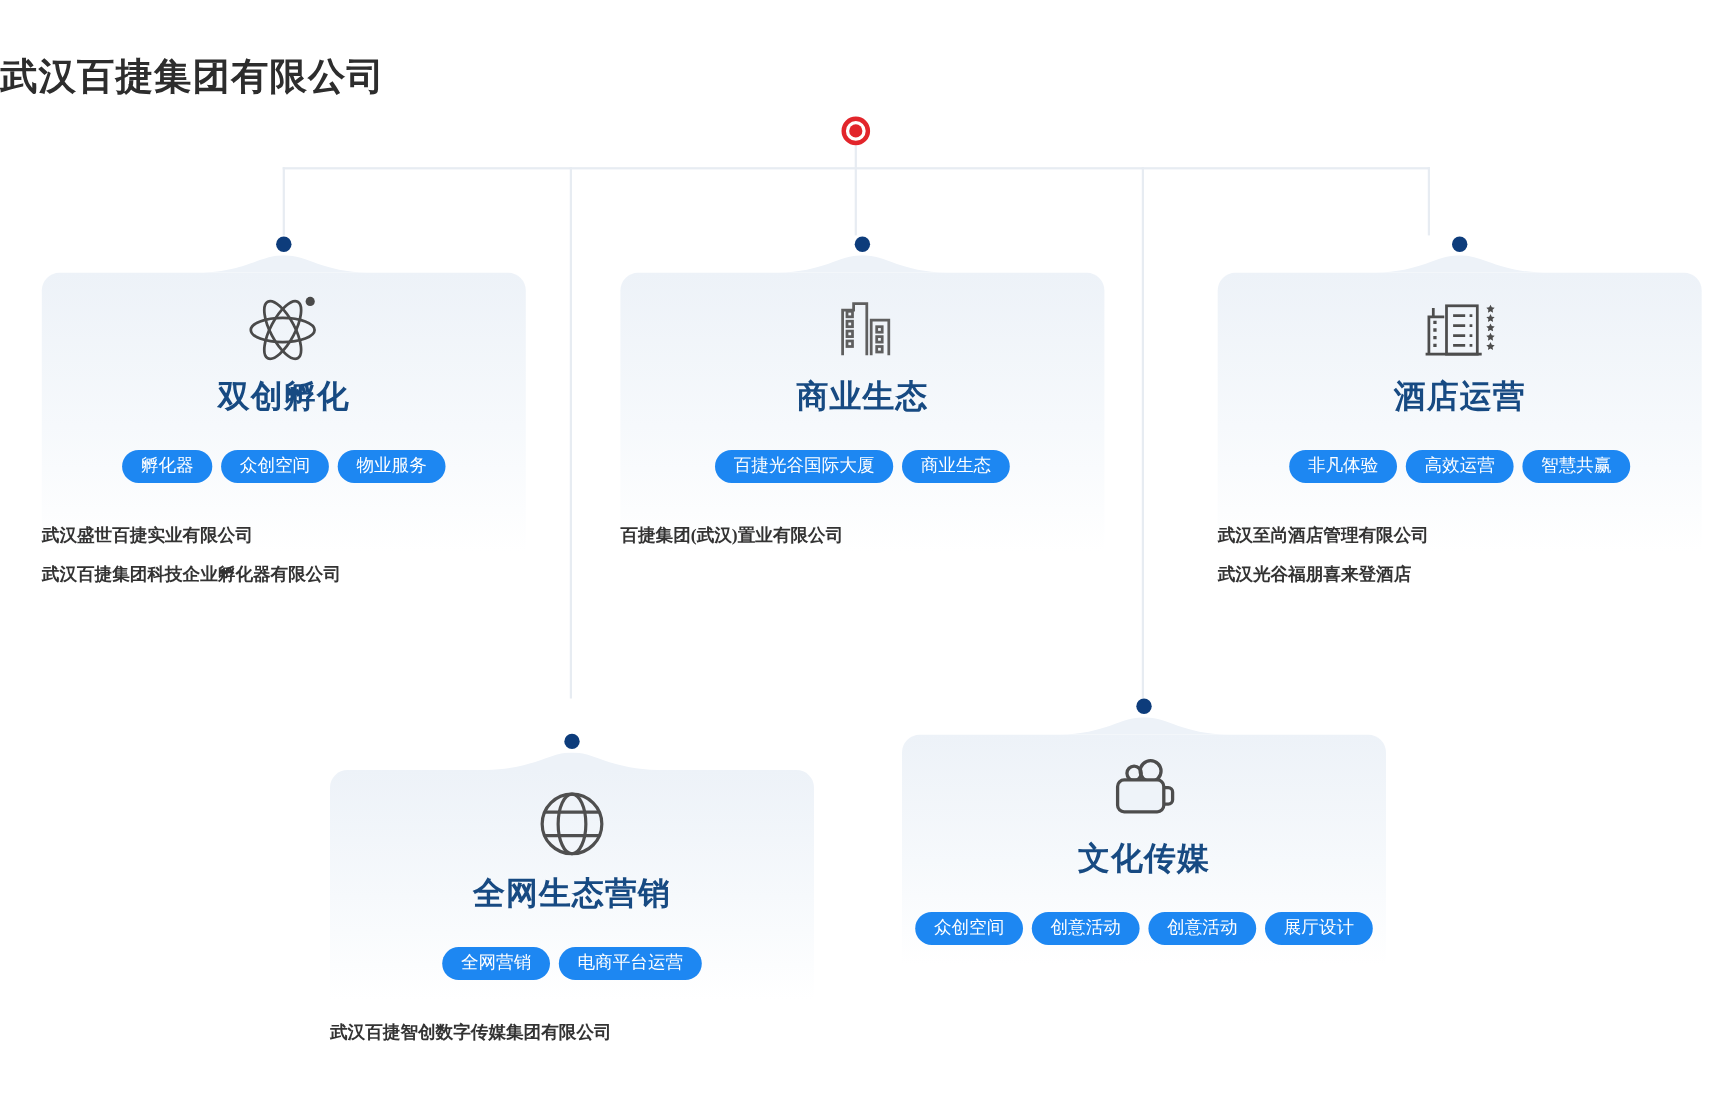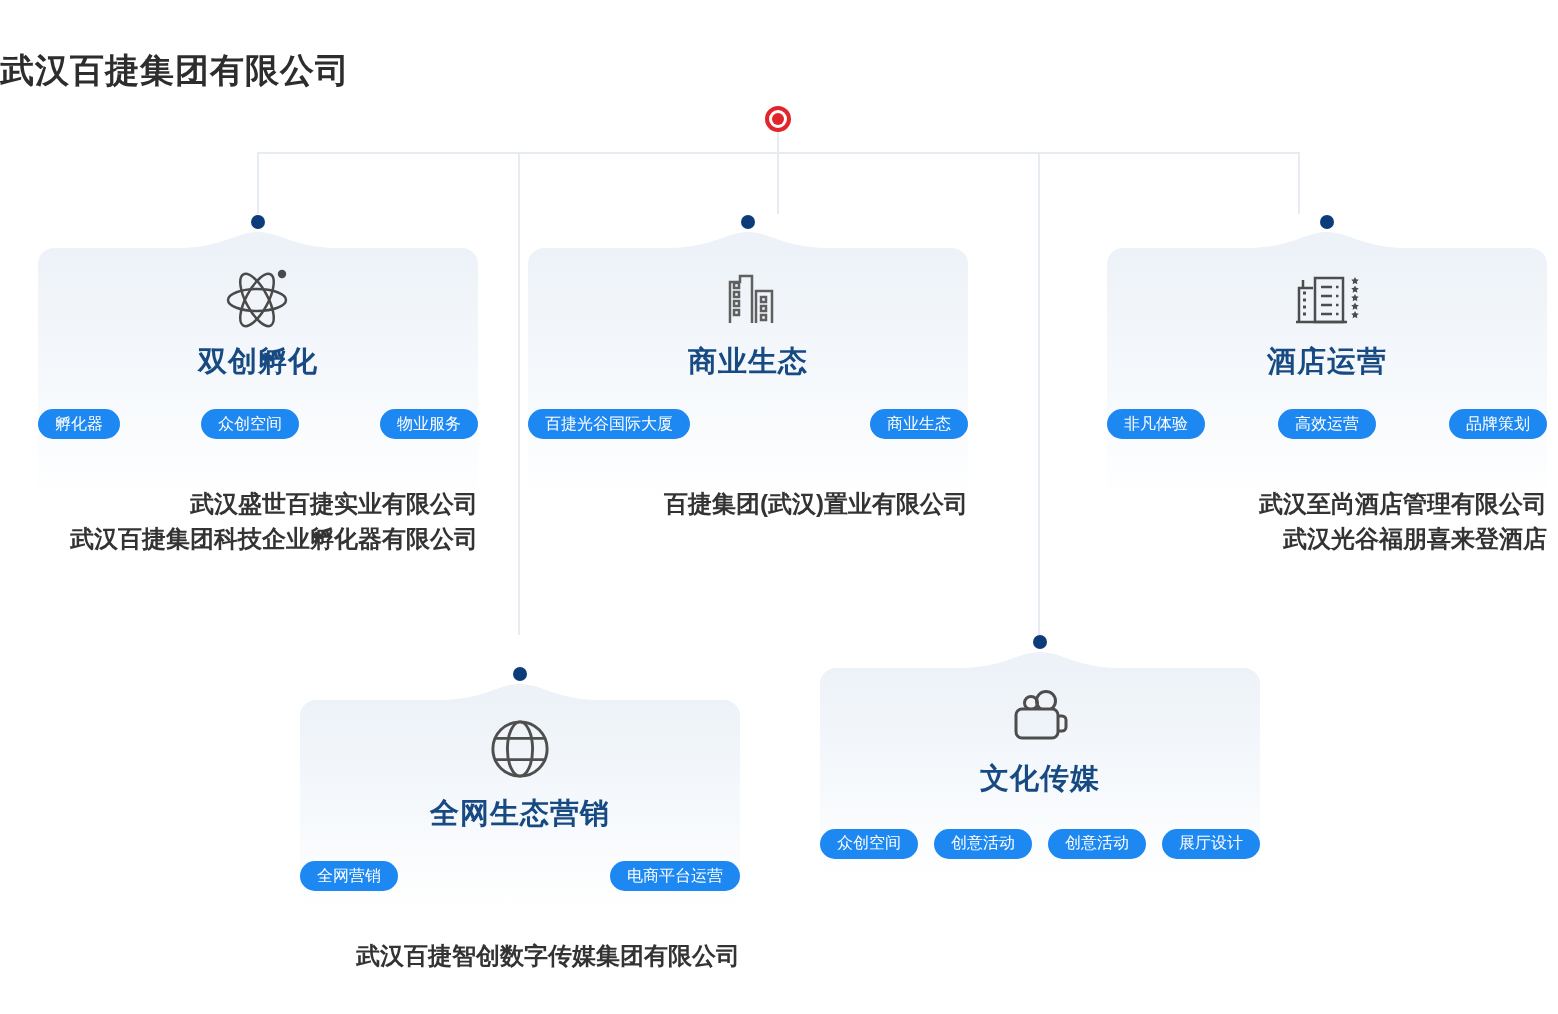--- a/index.html
+++ b/index.html
@@ -26,54 +26,54 @@
   .l-root{left:777px;top:132px;width:2px;height:21px;}
   .l-h{left:257px;top:152px;width:1043px;height:2px;}
   .l-v1{left:257px;top:152px;width:2px;height:62px;}
   .l-v2{left:518px;top:152px;width:2px;height:483px;}
   .l-v3{left:777px;top:152px;width:2px;height:62px;}
   .l-v4{left:1038px;top:152px;width:2px;height:483px;}
   .l-v5{left:1298px;top:152px;width:2px;height:62px;}
   
   .card{position:absolute;width:440px;}
   .pos1{left:38px;top:248px;height:310px;}
-  .pos2{left:528px;top:248px;height:310px;}
+  .pos2{left:564px;top:248px;height:310px;font-family:Liberation Serif, serif;}
   .pos3{left:1107px;top:248px;height:310px;}
   .pos4{left:300px;top:700px;height:255px;}
-  .pos5{left:820px;top:668px;height:255px;font-family:Liberation Mono, monospace;}
+  .pos5{left:820px;top:668px;height:255px;}
   .node-dot{
     position:absolute;top:-33px;left:50%;margin-left:-7px;
     width:14px;height:14px;border-radius:50%;background:#0d3c7b;
   }
   .notch{position:absolute;top:-16px;left:50%;margin-left:-78px;display:block;}
   .card-body{
     position:relative;width:100%;height:100%;border-radius:16px;
     background:linear-gradient(180deg,#edf2f8 0%,#f6f9fc 45%,#ffffff 82%);
   }
   .card-icon{
     position:absolute;top:18px;left:0;width:100%;height:62px;
     display:flex;align-items:center;justify-content:center;
   }
   .card-title{
     position:absolute;top:96px;left:0;width:100%;margin:0;
     text-align:center;font-size:29px;line-height:34px;font-weight:700;
     color:#174a82;letter-spacing:1px;
   }
   .tags{
     position:absolute;top:161px;left:0;width:100%;
-    display:flex;justify-content:space-between;gap:8px;
+    display:flex;justify-content:center;gap:8px;
   }
   .tag{
     display:inline-block;height:30px;line-height:30px;padding:0 17px;
     background:#1d87f2;color:#ffffff;font-size:16px;border-radius:16px;
     white-space:nowrap;
   }
   .companies{
     position:absolute;top:222px;left:0;width:100%;
-    text-align:right;font-size:24px;line-height:35px;font-weight:700;color:#333333;margin-top:16px;
+    text-align:left;font-size:16px;line-height:35px;font-weight:700;color:#333333;
   }
   .icon-svg{display:block;}
 </style>
 </head>
 <body>
 
 <div class="stage">
 
   <h1 class="main-title">武汉百捷集团有限公司</h1>
 
@@ -169,21 +169,21 @@
             <use href="#star5" transform="translate(64,32)"></use>
             <use href="#star5" transform="translate(64,40.5)"></use>
             <use href="#star5" transform="translate(64,49)"></use>
           </g>
         </svg>
       </div>
       <h2 class="card-title">酒店运营</h2>
       <div class="tags">
         <span class="tag">非凡体验</span>
         <span class="tag">高效运营</span>
-        <span class="tag">品牌策划</span>
+        <span class="tag">智慧共赢</span>
       </div>
       <div class="companies">
         <div>武汉至尚酒店管理有限公司</div>
         <div>武汉光谷福朋喜来登酒店</div>
       </div>
     </div>
   </div>
 
   <div class="card pos4">
     <span class="node-dot"></span>

